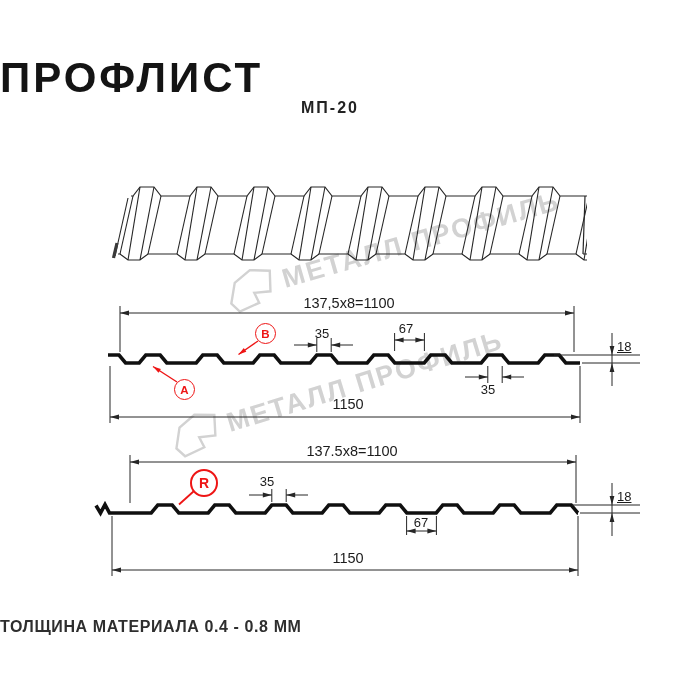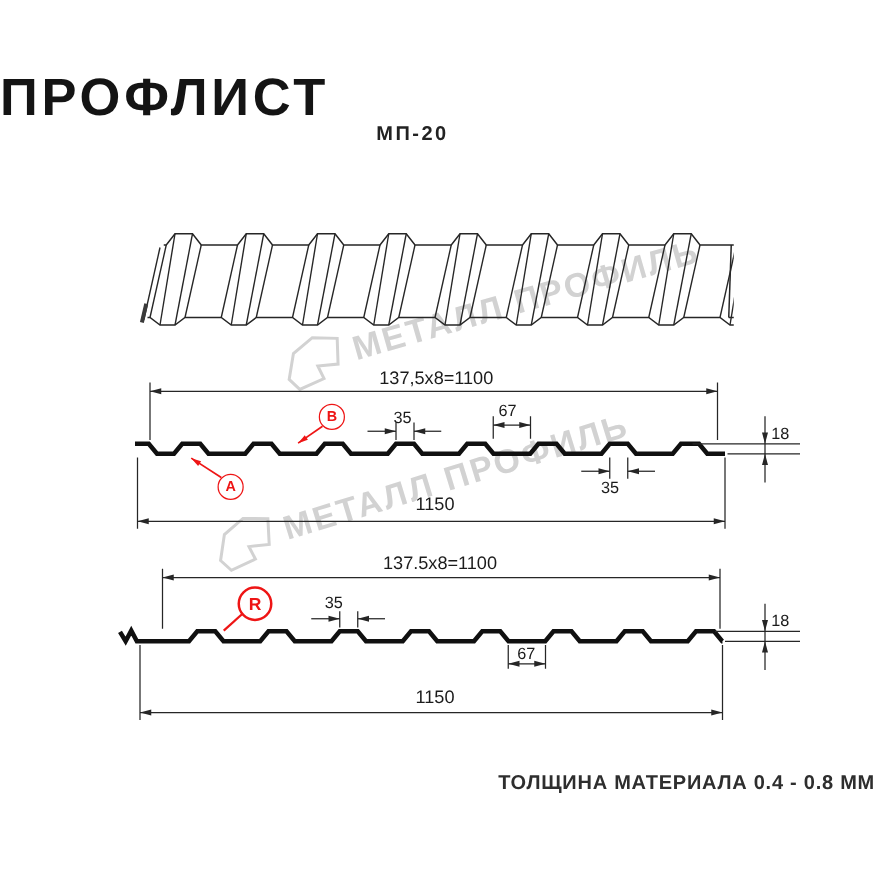--- a/index.html
+++ b/index.html
@@ -2,30 +2,30 @@
 <html><head>
 <meta charset="utf-8">
 <style>
   html,body{margin:0;padding:0;background:#fff;}
   .stage{position:relative;width:700px;height:700px;background:#fff;overflow:hidden;
          font-family:"Liberation Sans", sans-serif;}
   .title{position:absolute;left:0;top:54px;width:700px;
          font-size:42px;font-weight:700;letter-spacing:3px;color:#141414;}
   .subtitle{position:absolute;left:0;top:99px;width:660px;text-align:center;
          font-size:16px;font-weight:600;letter-spacing:2px;color:#222;}
-  .footer-note{position:absolute;left:0;top:618px;width:700px;text-align:right;
+  .footer-note{position:absolute;left:0;top:618px;width:700px;text-align:left;
          font-size:16px;font-weight:600;letter-spacing:0.6px;color:#2e2e2e;}
   .watermark{position:absolute;display:flex;align-items:center;gap:6px;z-index:0;
          color:#d2d2d2;font-weight:700;font-size:27px;letter-spacing:2px;white-space:nowrap;}
   .wm1{left:225px;top:274px;height:44px;transform:rotate(-16deg);transform-origin:0 50%;}
   .wm2{left:170px;top:419px;height:44px;transform:rotate(-17deg);transform-origin:0 50%;}
   svg.draw{position:absolute;left:0;top:0;z-index:1;}
   .dim{position:absolute;z-index:2;font-size:13px;color:#1b1b1b;transform:translateX(-50%);white-space:nowrap;}
   .dim.big{font-size:14.5px;}
-  .dim.left{transform:none;}
+  .dim.left{transform:none;text-decoration:underline;}
   .marker{position:absolute;z-index:2;border-radius:50%;display:flex;align-items:center;justify-content:center;
           color:#ee1515;font-weight:700;background:transparent;}
   .marker.small{width:19px;height:19px;border:1.7px solid #ee1515;font-size:11.5px;}
   .marker.bigm{width:24px;height:24px;border:2px solid #ee1515;font-size:14px;}
   .m-a{left:174px;top:379px;}
   .m-b{left:255px;top:323px;}
   .m-r{left:190px;top:469px;}
 </style>
 </head>
 <body>

